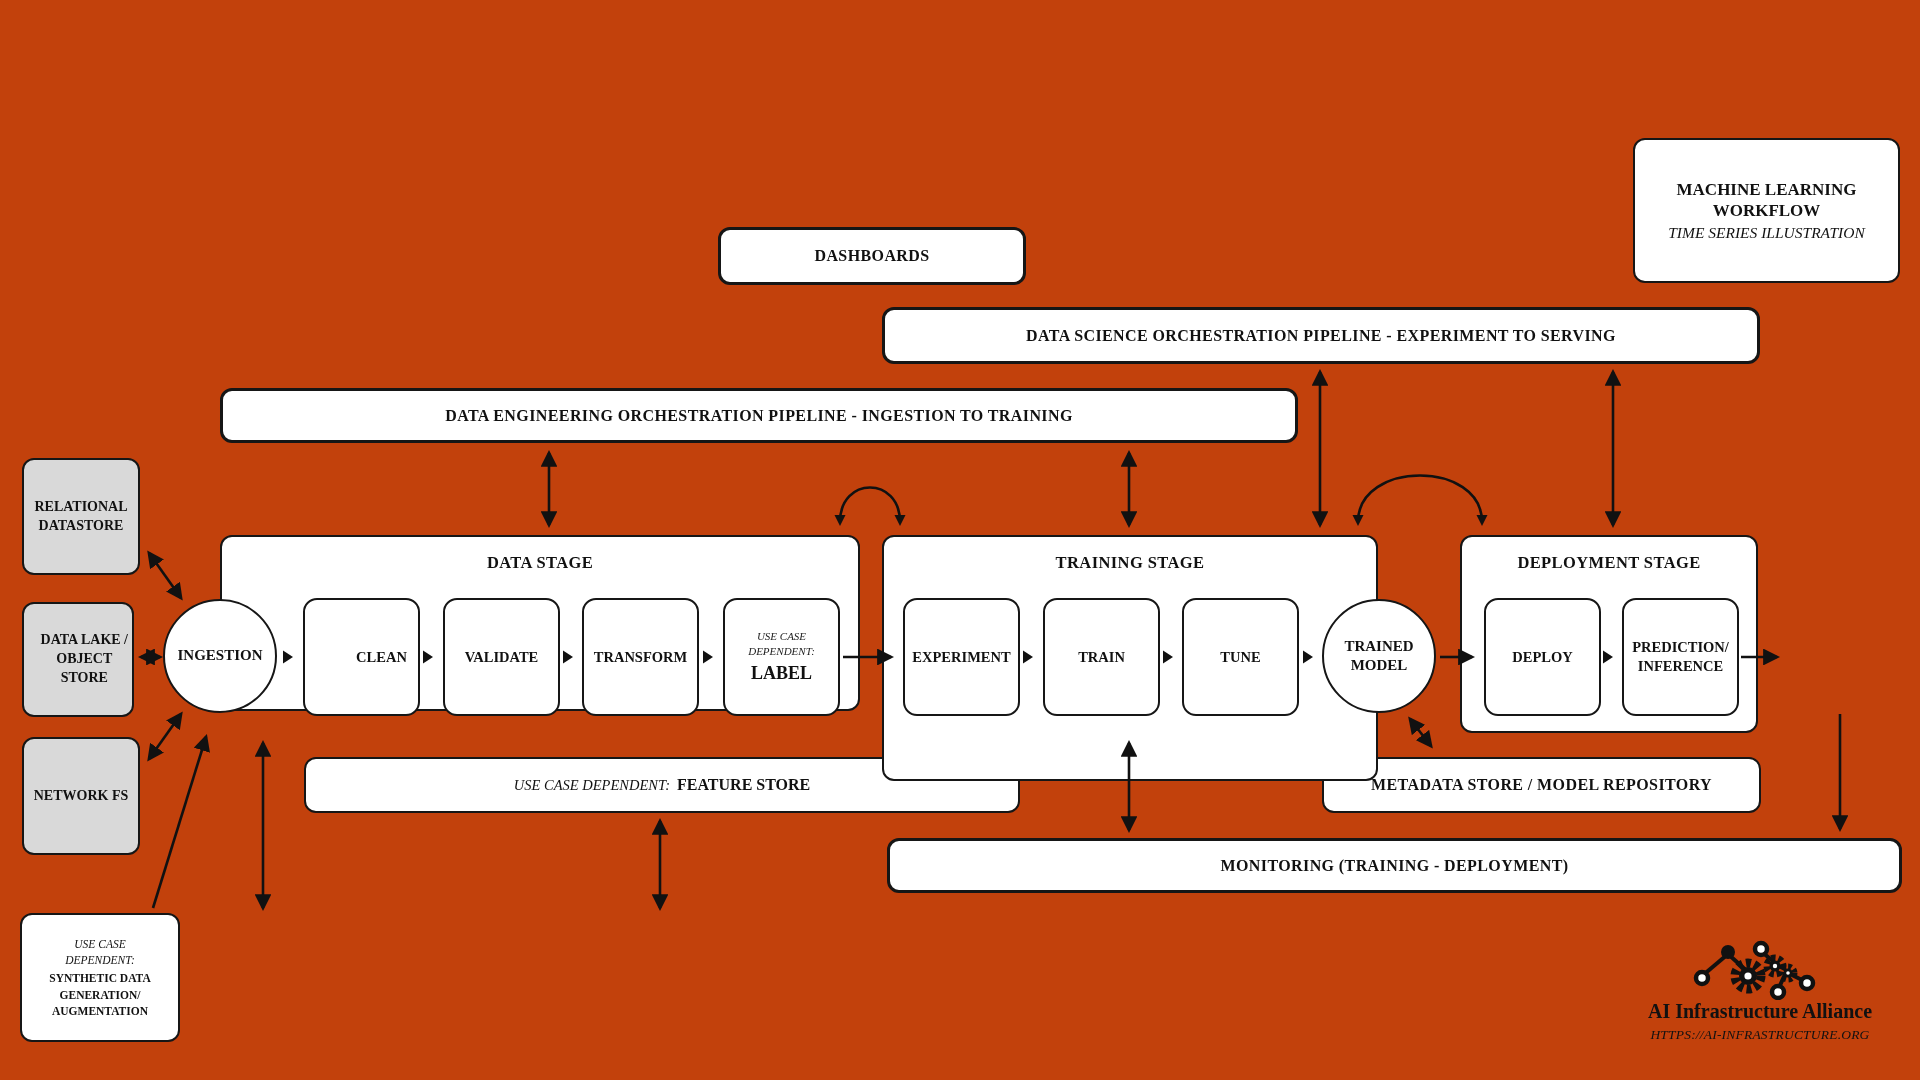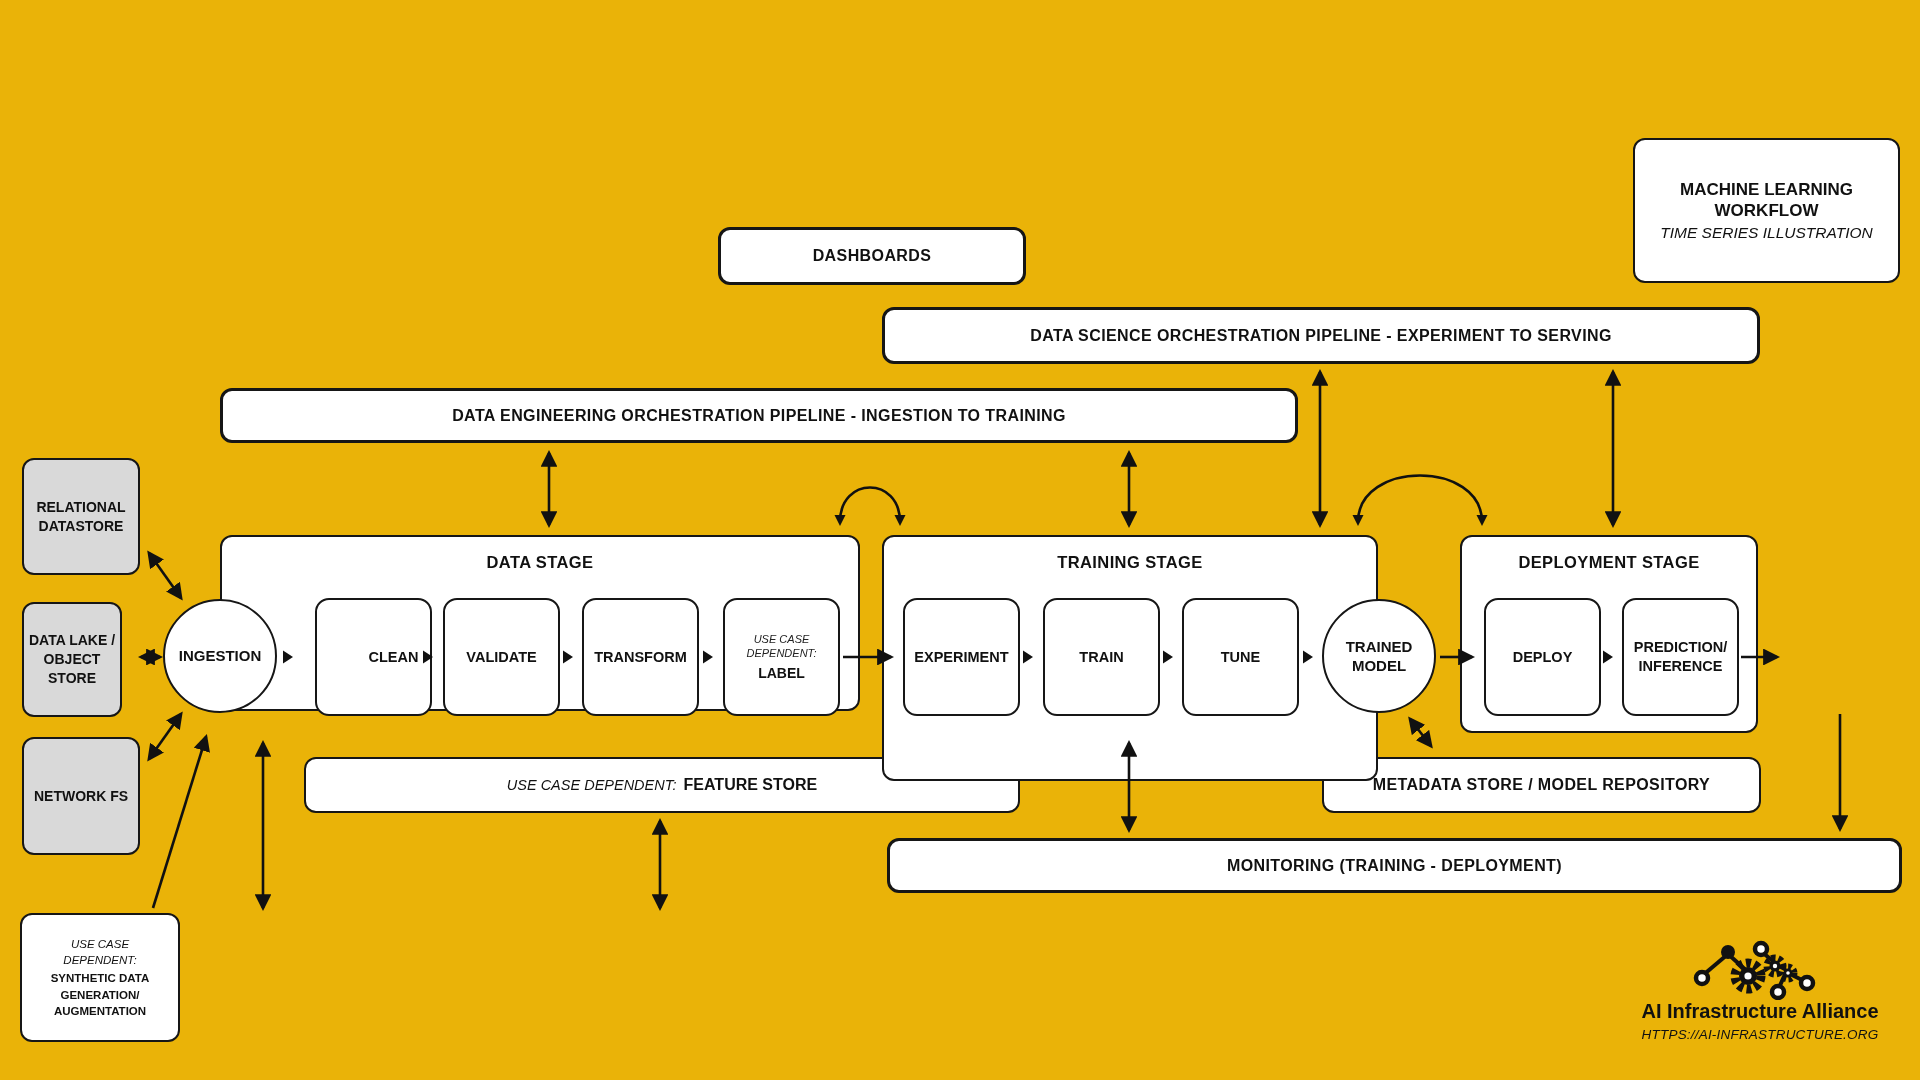--- a/index.html
+++ b/index.html
@@ -1,18 +1,18 @@
 <!DOCTYPE html>
 <html><head>
 <meta charset="utf-8">
 <style>
   html,body{margin:0;padding:0;background:#fff;}
   .canvas{
-    position:relative;width:1920px;height:1080px;background:#eab308;
-    font-family:Liberation Sans, sans-serif;color:#111;overflow:hidden;
+    position:relative;width:1920px;height:1080px;background:#c2410c;
+    font-family:Liberation Serif, serif;color:#111;overflow:hidden;
   }
   .box{
     position:absolute;box-sizing:border-box;background:#fff;
     border:3px solid #161616;border-radius:12px;
     display:flex;align-items:center;justify-content:center;text-align:center;
   }
   .banner{font-weight:bold;font-size:16px;letter-spacing:.4px;}
   .store{
     background:#d9d9d9;font-weight:bold;font-size:14px;line-height:1.35;
     border-width:2.5px;padding:4px;
@@ -65,44 +65,44 @@
     <span>DATA SCIENCE ORCHESTRATION PIPELINE - EXPERIMENT TO SERVING</span>
   </div>
   <div class="box banner" style="left:220px;top:388px;width:1078px;height:55px;">
     <span>DATA ENGINEERING ORCHESTRATION PIPELINE - INGESTION TO TRAINING</span>
   </div>
 
   <div class="box store ml" style="left:22px;top:458px;width:118px;height:117px;">
     <span class="ml">RELATIONAL
 DATASTORE</span>
   </div>
-  <div class="box store ml" style="left:22px;top:602px;width:100px;height:115px;">
+  <div class="box store ml" style="left:22px;top:602px;width:112px;height:115px;justify-content:flex-end;">
     <span class="ml">DATA LAKE /
 OBJECT
 STORE</span>
   </div>
   <div class="box store" style="left:22px;top:737px;width:118px;height:118px;">
     <span>NETWORK FS</span>
   </div>
 
   <div class="box stage" style="left:220px;top:535px;width:640px;height:176px;">
     <div class="stage-title">DATA STAGE</div>
-    <div class="step" style="left:93px;padding-left:40px;">
+    <div class="step" style="left:81px;padding-left:40px;">
       <span>CLEAN</span>
     </div>
     <div class="step" style="left:221px;">
       <span>VALIDATE</span>
     </div>
     <div class="step" style="left:360px;">
       <span>TRANSFORM</span>
     </div>
     <div class="step" style="left:501px;">
       <span class="uc ml">USE CASE
 DEPENDENT:</span>
-      <span style="margin-top:3px;font-size:14px;">LABEL</span>
+      <span style="margin-top:3px;font-size:18px;">LABEL</span>
     </div>
   </div>
 
   <div class="box stage" style="left:882px;top:535px;width:496px;height:246px;">
     <div class="stage-title">TRAINING STAGE</div>
     <div class="step" style="left:19px;">
       <span>EXPERIMENT</span>
     </div>
     <div class="step" style="left:159px;">
       <span>TRAIN</span>

